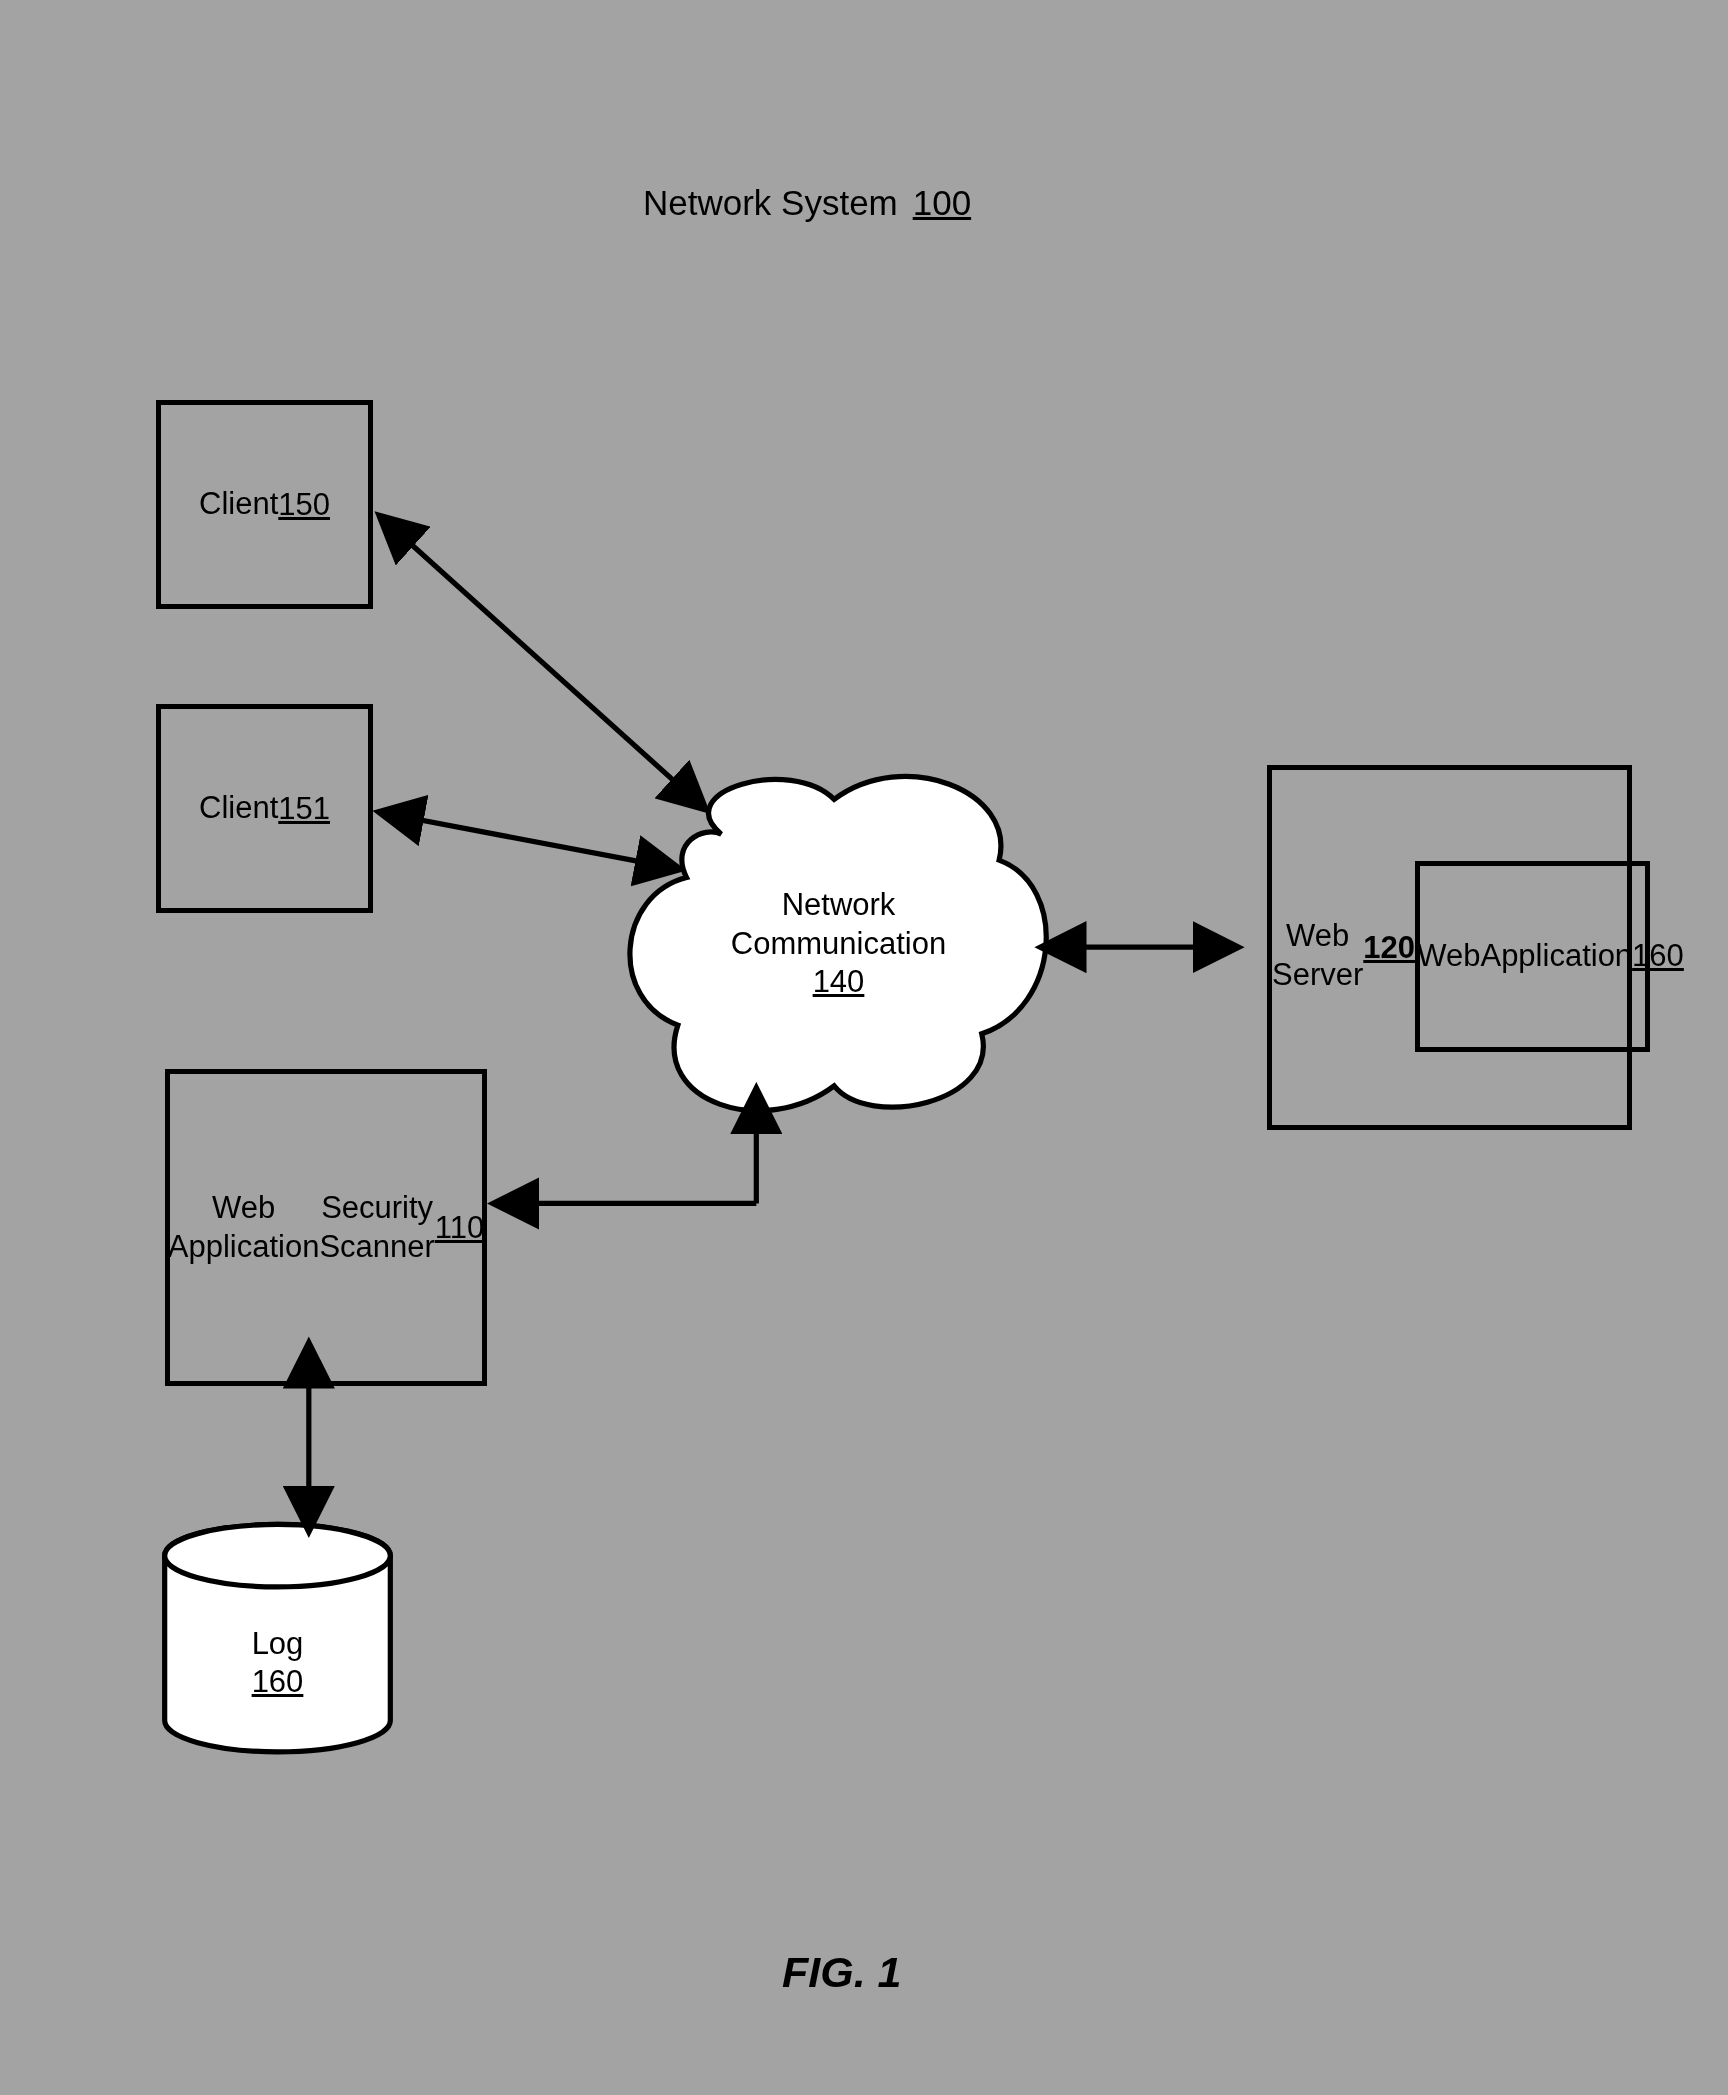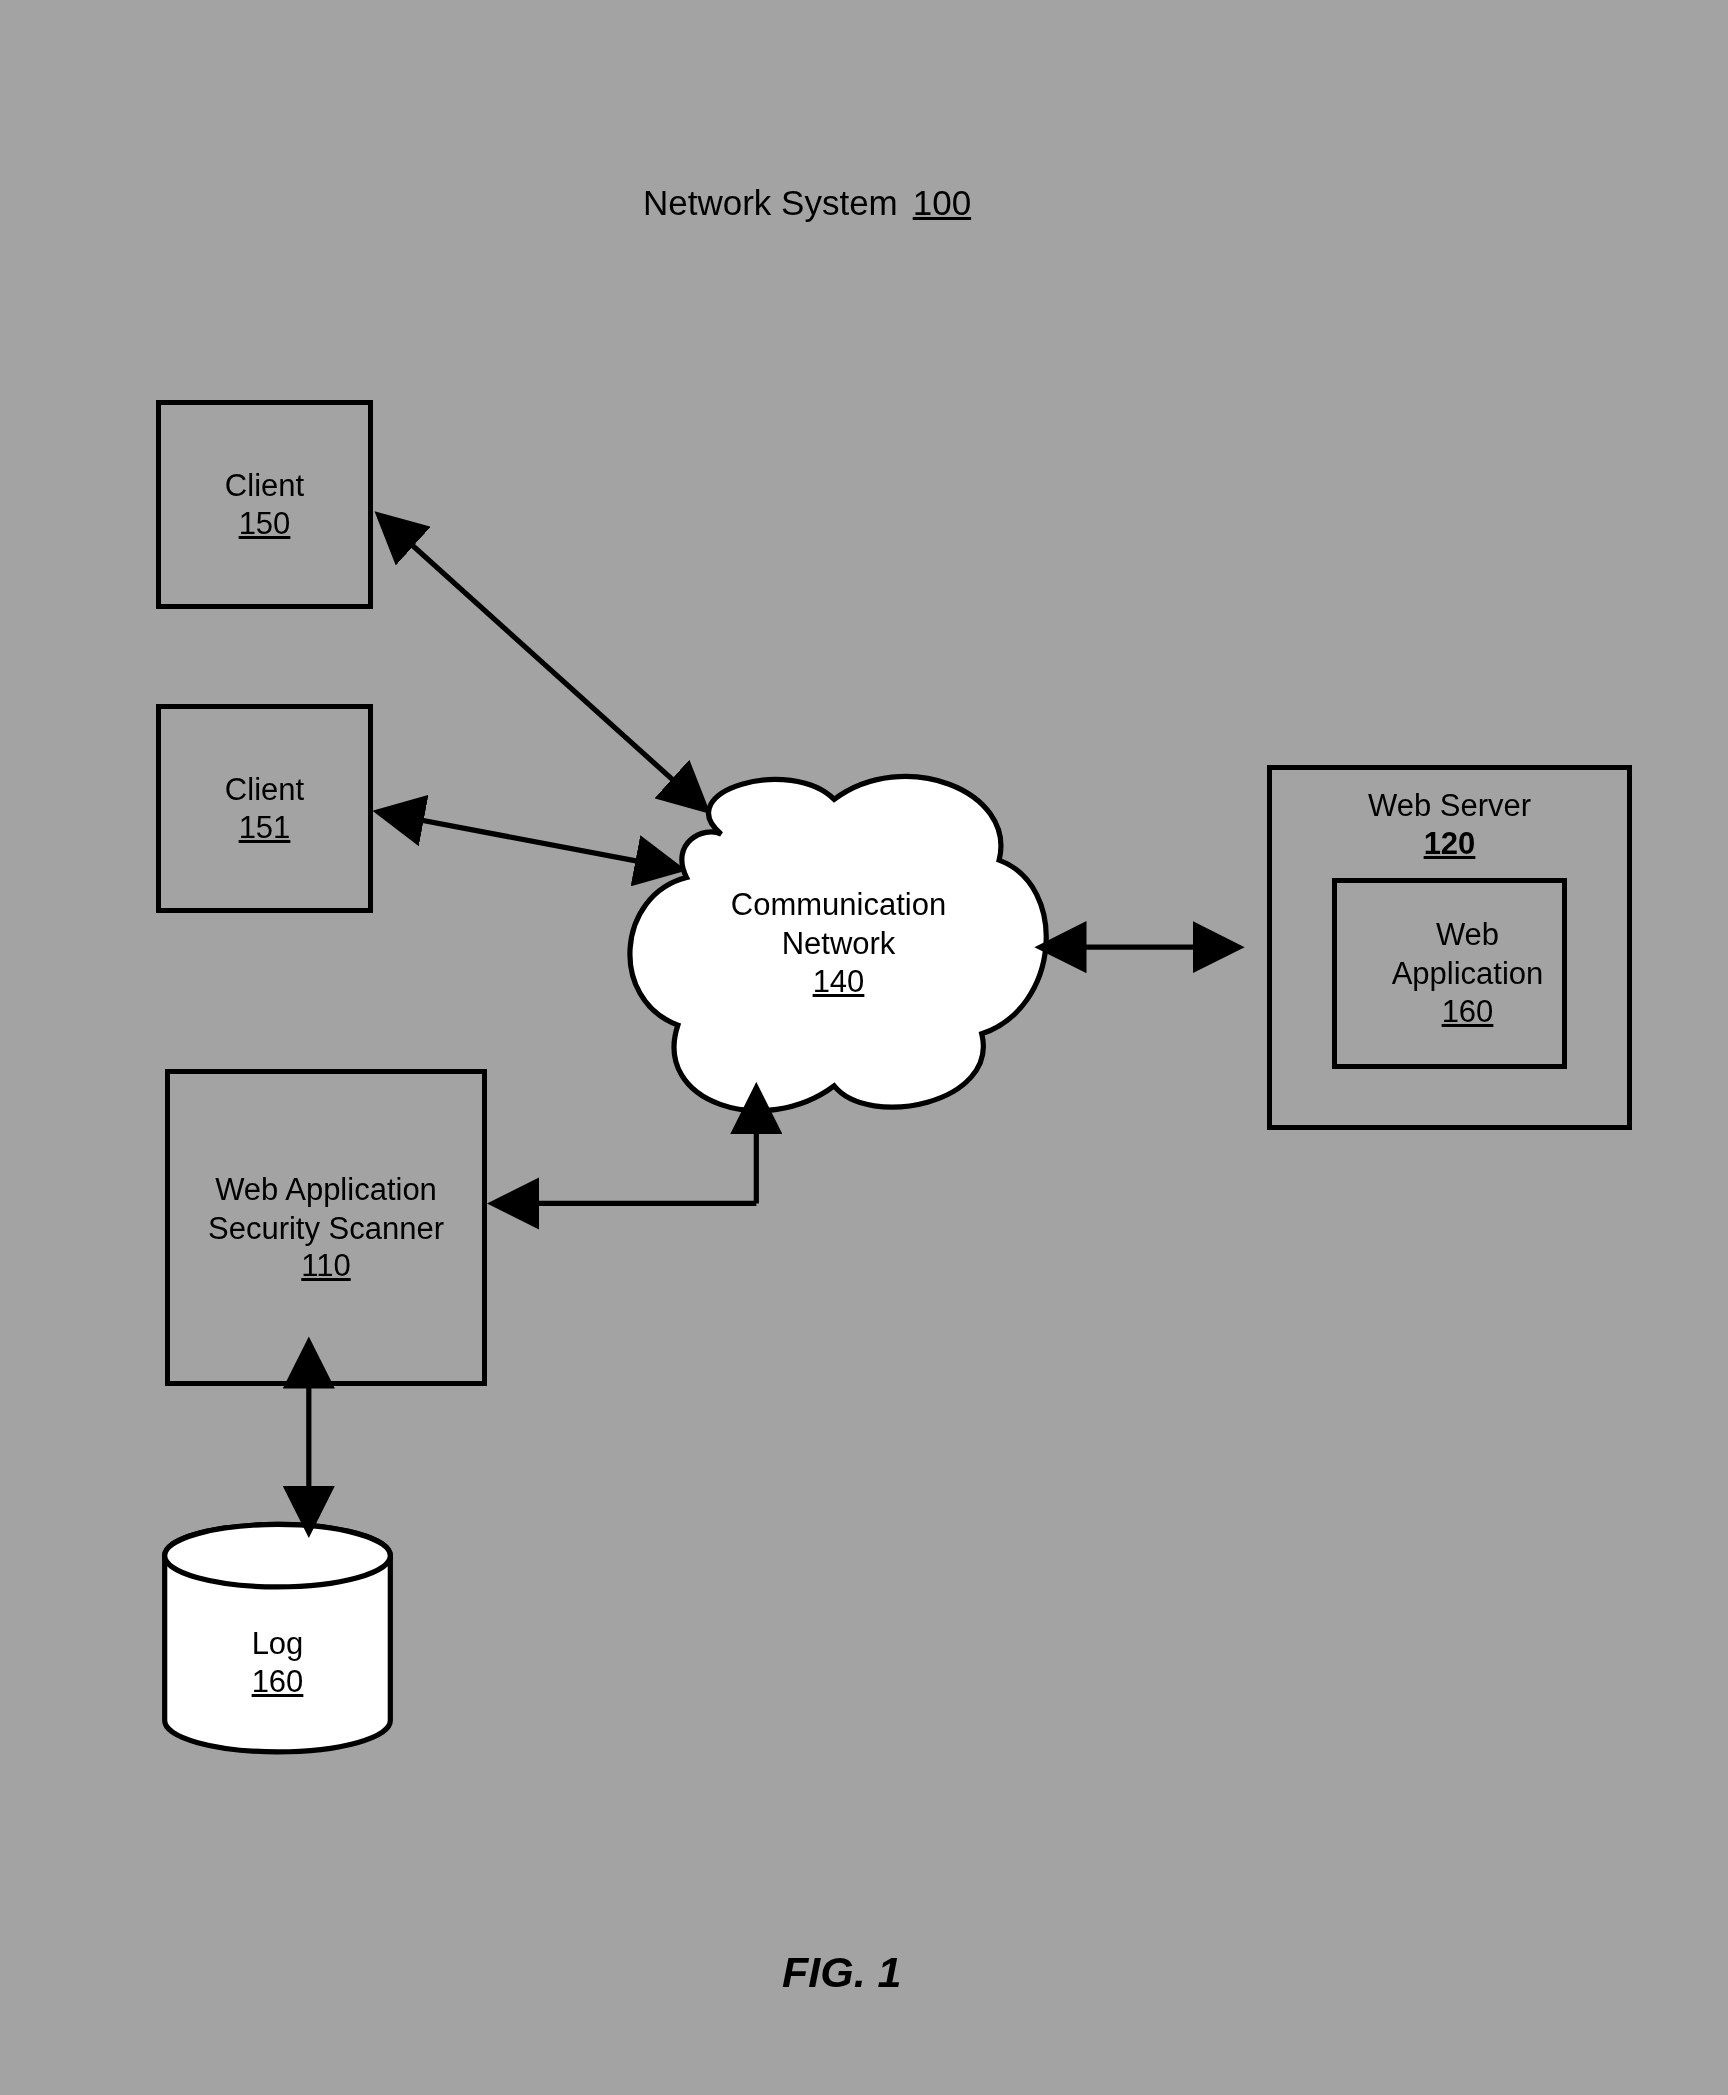--- a/index.html
+++ b/index.html
@@ -12,21 +12,20 @@
     position: relative;
     width: 1729px;
     height: 2095px;
     background: #a3a3a3;
   }
   .box {
     position: absolute;
     border: 5.2px solid #000;
     box-sizing: border-box;
     display: flex;
-    flex-direction: column;
     align-items: center;
     justify-content: center;
     text-align: center;
   }
   .label {
     font-size: 31px;
     line-height: 1.25;
   }
   .num {
     font-size: 31px;
@@ -83,22 +82,22 @@
     <path d="M 120 90
              C 60 40, 200 0, 250 50
              C 330 -10, 460 40, 440 120
              C 520 150, 510 290, 420 320
              C 440 400, 290 430, 250 380
              C 170 440, 40 400, 70 310
              C -10 280, 0 160, 80 140
              C 60 100, 100 80, 120 90 Z" fill="#fff" stroke="#000" stroke-width="6"></path>
   </svg>
   <div style="position:absolute; left:617px; top:886px; width:443px; text-align:center;">
+    <div class="label">Network</div>
     <div class="label">Communication</div>
-    <div class="label">Network</div>
     <div class="num">140</div>
   </div>
 
   <div class="box" style="left:1267px; top:765px; width:365px; height:365px; justify-content:flex-start; padding-top:17.4px;">
     <div class="label">Web Server</div>
     <div class="num" style="margin-bottom:15.6px;font-weight:bold;">120</div>
 
     <div class="box" style="position:relative; width:235px; height:191px;padding-left:36px;">
       <div class="label">Web</div>
       <div class="label">Application</div>

